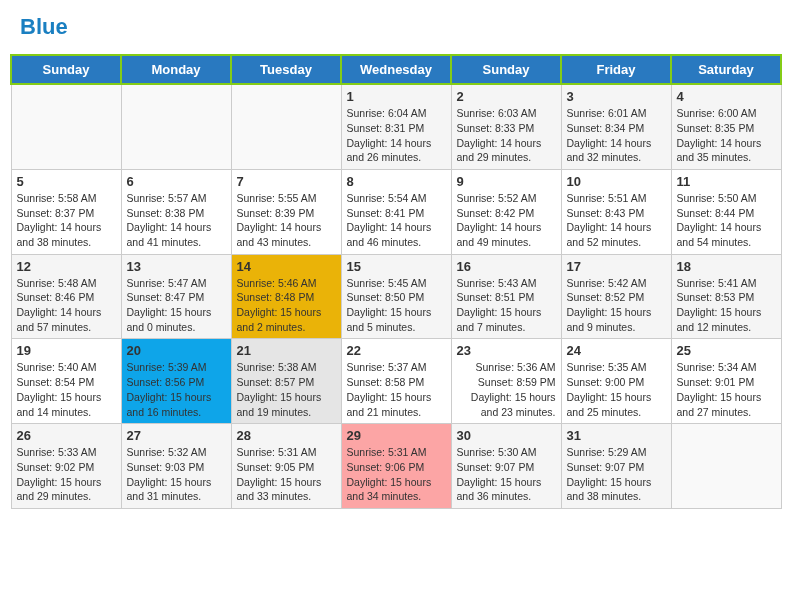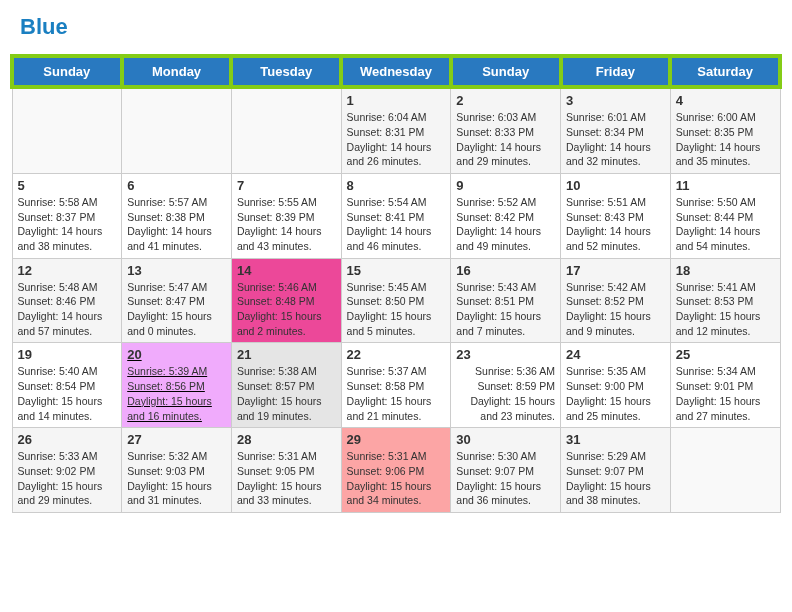--- a/index.html
+++ b/index.html
@@ -47,21 +47,21 @@
       border-collapse: collapse;
       font-size: 11px;
     }
     .calendar-table th {
       background-color: #2979c0;
       color: #fff;
       text-align: center;
       padding: 6px 4px;
       font-size: 13px;
       font-weight: bold;
-      border: 4px solid #84cc16;
+      border: 2px solid #84cc16;
     }
     .calendar-table td {
       border: 1px solid #ccc;
       vertical-align: top;
       padding: 4px 5px;
       width: calc(100% / 7);
       min-height: 80px;
       background: #fff;
     }
     .calendar-table tr:nth-child(odd) td {
@@ -190,21 +190,21 @@
           <div class="day-info" style="white-space: pre-line;">Sunrise: 5:48 AM
 Sunset: 8:46 PM
 Daylight: 14 hours and 57 minutes.</div>
         </td>
         <td style="background: rgb(245, 245, 245);">
           <div class="day-number">13</div>
           <div class="day-info" style="white-space: pre-line;">Sunrise: 5:47 AM
 Sunset: 8:47 PM
 Daylight: 15 hours and 0 minutes.</div>
         </td>
-        <td style="background: #ec4899;">
+        <td style="background: #eab308;">
           <div class="day-number">14</div>
           <div class="day-info" style="white-space: pre-line;">Sunrise: 5:46 AM
 Sunset: 8:48 PM
 Daylight: 15 hours and 2 minutes.</div>
         </td>
         <td style="background: rgb(245, 245, 245);">
           <div class="day-number">15</div>
           <div class="day-info" style="white-space: pre-line;">Sunrise: 5:45 AM
 Sunset: 8:50 PM
 Daylight: 15 hours and 5 minutes.</div>
@@ -228,21 +228,21 @@
 Daylight: 15 hours and 12 minutes.</div>
         </td>
       </tr>
       <tr>
         <td style="background: rgb(255, 255, 255);">
           <div class="day-number">19</div>
           <div class="day-info" style="white-space: pre-line;">Sunrise: 5:40 AM
 Sunset: 8:54 PM
 Daylight: 15 hours and 14 minutes.</div>
         </td>
-        <td style="background: #f0abfc; text-decoration: underline;">
+        <td style="background: #0ea5e9;">
           <div class="day-number">20</div>
           <div class="day-info" style="white-space: pre-line;">Sunrise: 5:39 AM
 Sunset: 8:56 PM
 Daylight: 15 hours and 16 minutes.</div>
         </td>
         <td style="background: #e5e5e5;">
           <div class="day-number">21</div>
           <div class="day-info" style="white-space: pre-line;">Sunrise: 5:38 AM
 Sunset: 8:57 PM
 Daylight: 15 hours and 19 minutes.</div>

